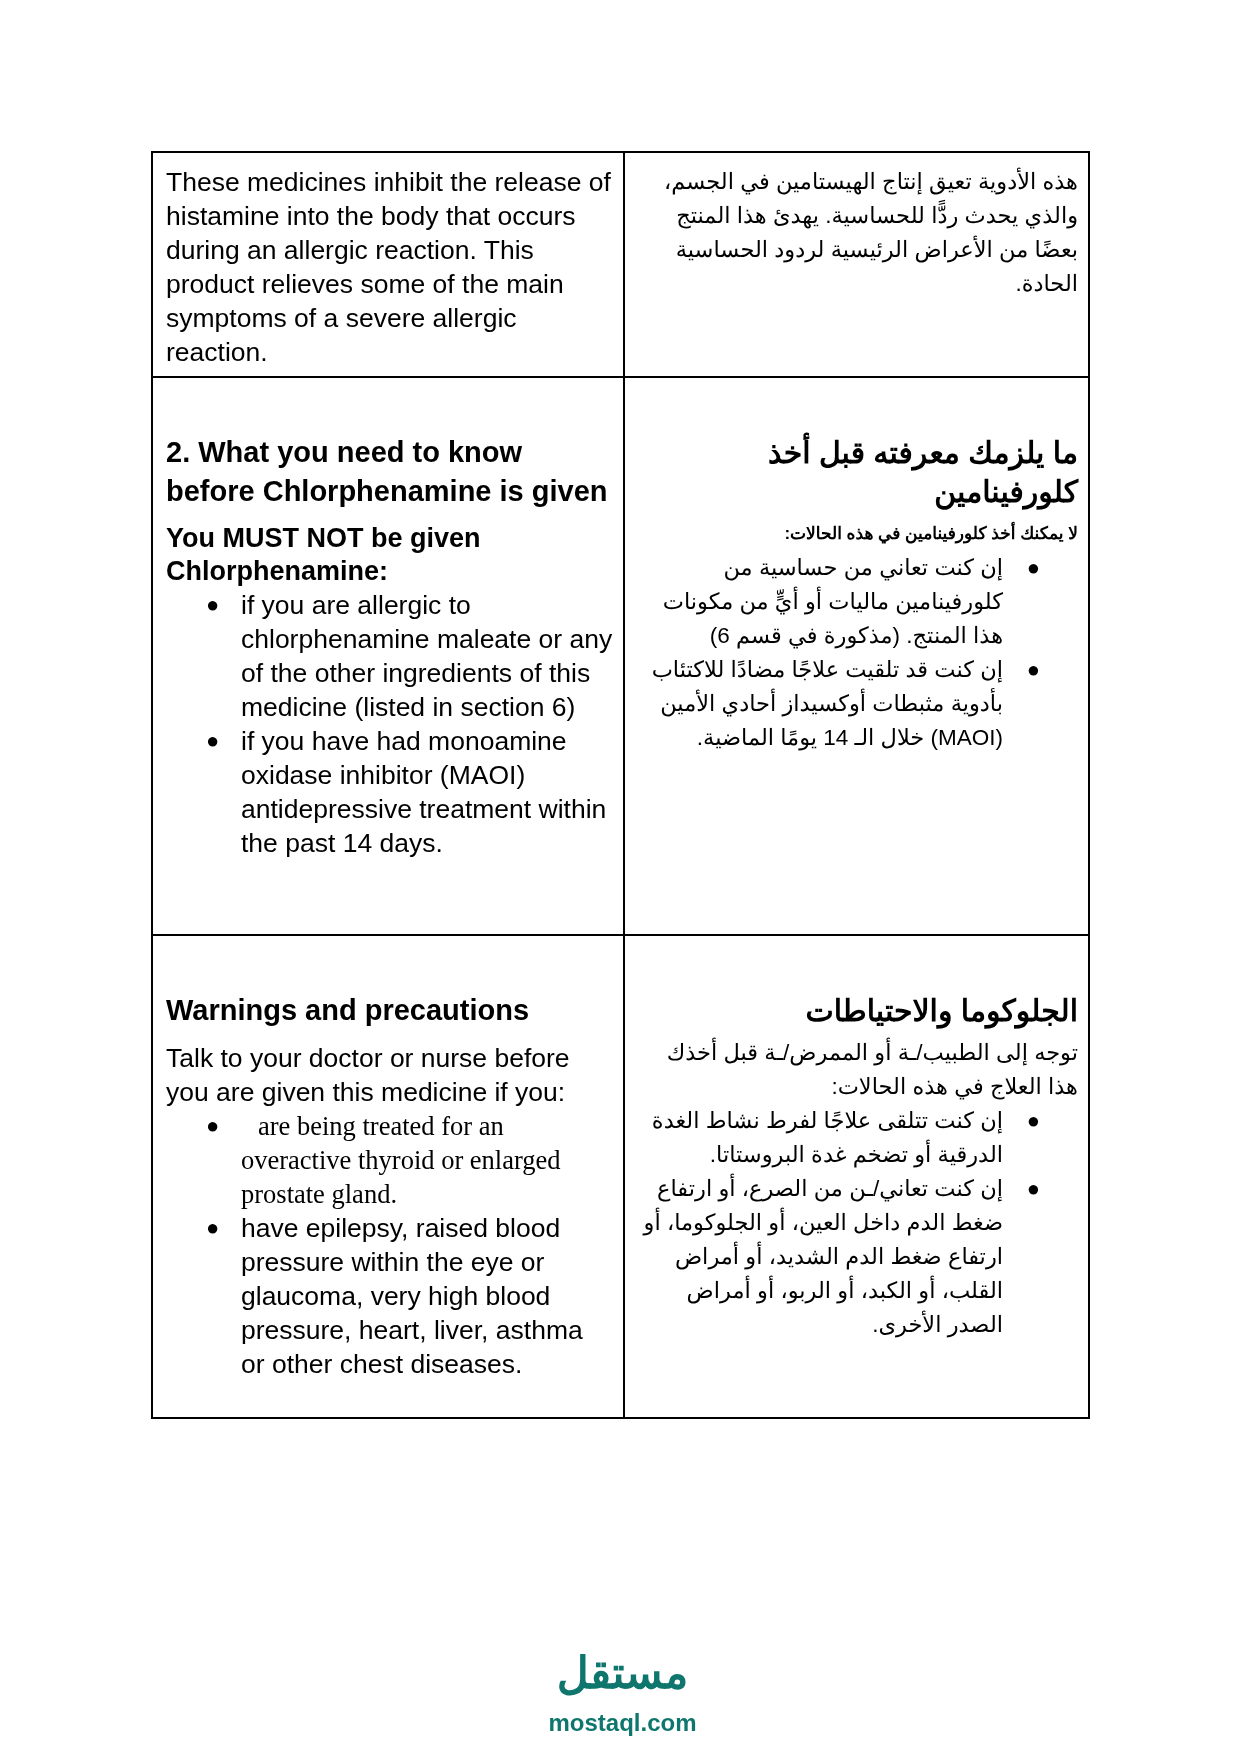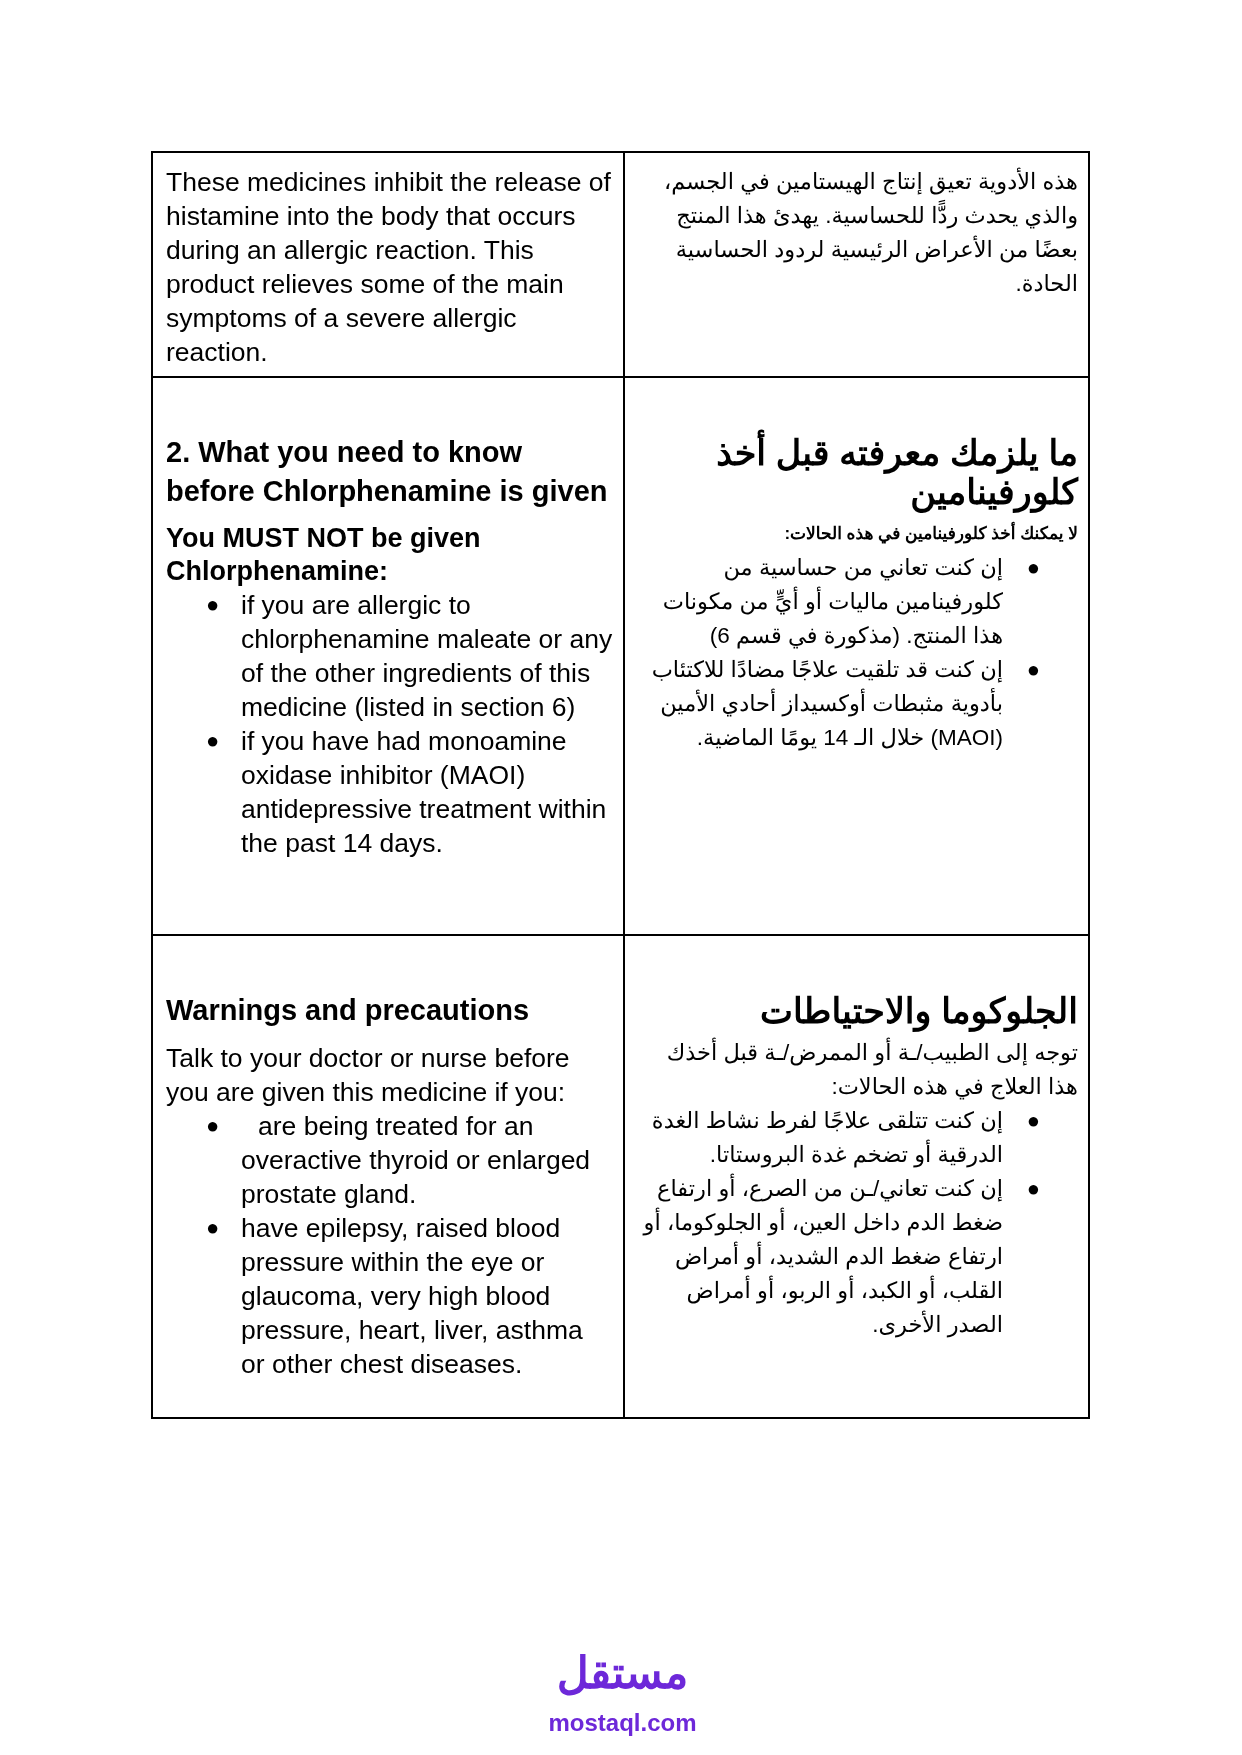--- a/index.html
+++ b/index.html
@@ -59,21 +59,21 @@
       margin-top: 43px;
       margin-bottom: 11px;
     }
     .sub-en {
       font-weight: bold;
       font-size: 27px;
       line-height: 33px;
     }
     .h-ar {
       font-weight: bold;
-      font-size: 35px;
+      font-size: 30px;
       line-height: 39px;
       margin-top: 43px;
       margin-bottom: 6px;
     }
     .sub-ar {
       font-weight: bold;
       font-size: 17px;
       line-height: 34px;
     }
     ul {
@@ -94,29 +94,29 @@
     .list-ar li {
       position: relative;
       padding-right: 75px;
     }
     .list-ar li .bullet {
       position: absolute;
       right: 38px;
       top: 0;
       font-size: 22px;
     }
-    .indent-extra { padding-left: 17px; }
+    .indent-extra { padding-left: 17px; font-family: Liberation Serif, serif; }
 
     .watermark {
       position: absolute;
       left: 540px;
       top: 1650px;
       width: 165px;
       text-align: center;
-      color: #6d28d9;
+      color: #0f766e;
     }
     .watermark .wm-ar {
       font-size: 44px;
       font-weight: bold;
       line-height: 46px;
       direction: rtl;
     }
     .watermark .wm-en {
       font-size: 24px;
       font-weight: bold;

